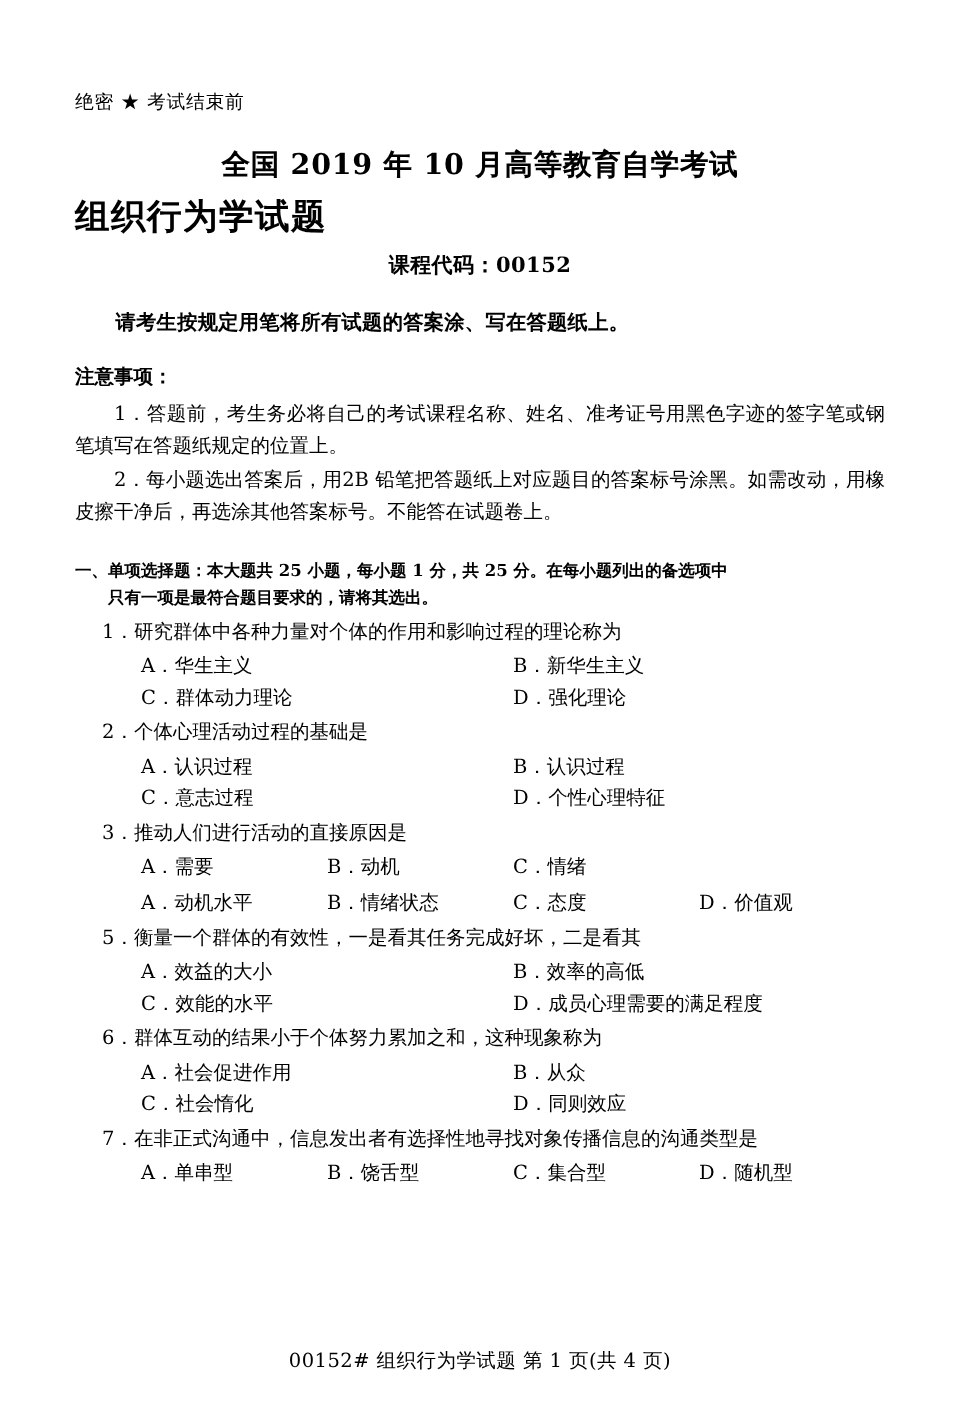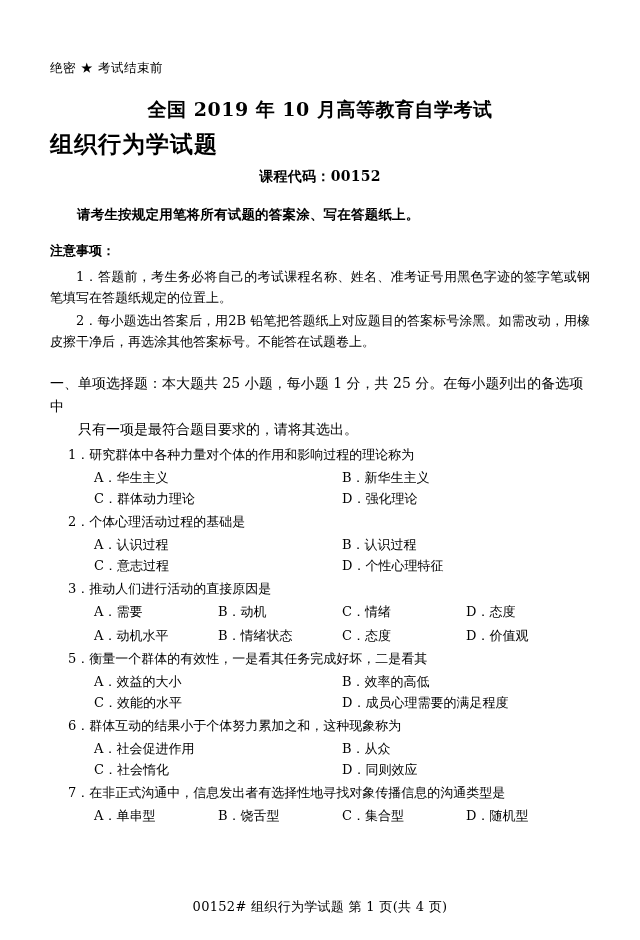--- a/index.html
+++ b/index.html
@@ -75,22 +75,22 @@
     margin: 4px 0 6px 0;
   }
   .attention-item {
     font-size: 13px;
     line-height: 1.62;
     text-indent: 2em;
     margin: 0 0 2px 0;
     text-align: justify;
   }
   .part-head {
-    font-size: 14px;
-    font-weight: normal;
+    font-size: 11px;
+    font-weight: bold;
     line-height: 1.65;
     margin: 20px 0 4px 0;
     text-indent: 0;
   }
   .part-head .l2 {
     display: block;
     padding-left: 2em;
   }
   .q {
     margin-top: 3px;
@@ -171,21 +171,20 @@
         <div class="opt">D．个性心理特征</div>
       </div>
     </div>
 
     <div class="q">
       <div class="q-stem"><span>3．</span><span>推动人们进行活动的直接原因是</span></div>
       <div class="opts four">
         <div class="opt">A．需要</div>
         <div class="opt">B．动机</div>
         <div class="opt">C．情绪</div>
-        <div class="opt">D．态度</div>
       </div>
     </div>
 
     <div class="q">
       <div class="opts four">
         <div class="opt">A．动机水平</div>
         <div class="opt">B．情绪状态</div>
         <div class="opt">C．态度</div>
         <div class="opt">D．价值观</div>
       </div>

